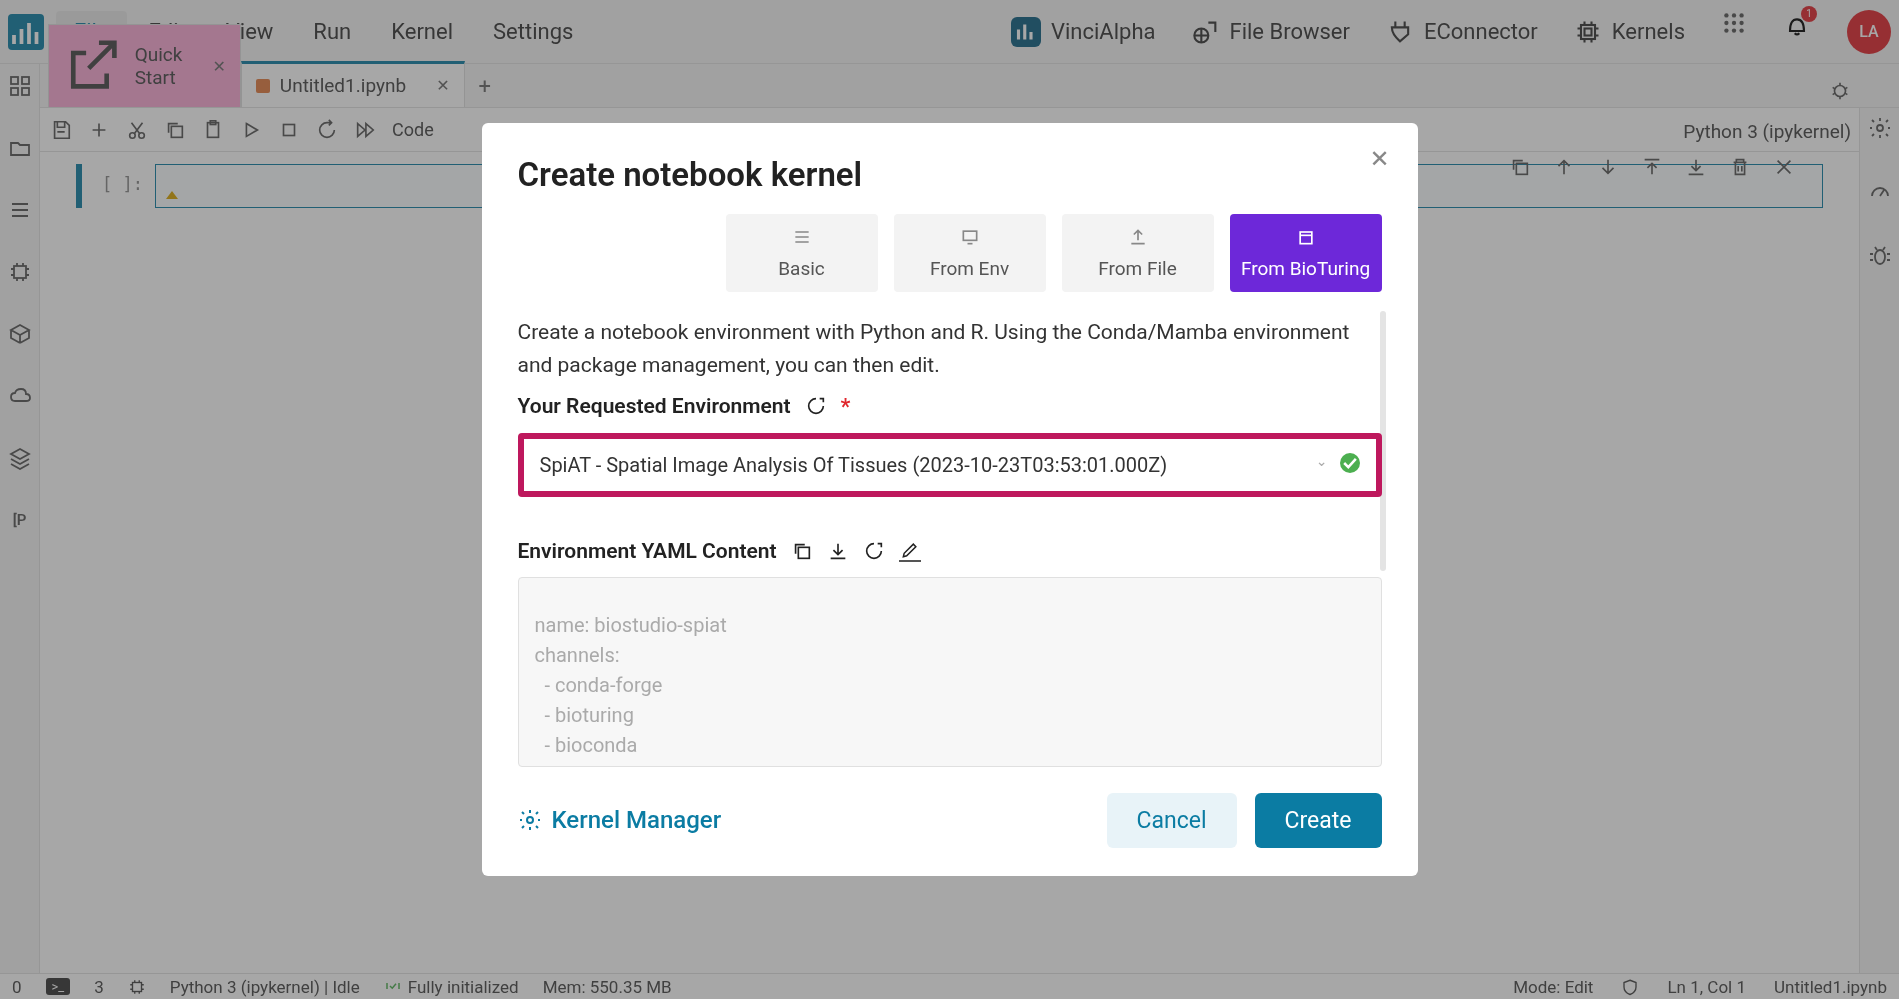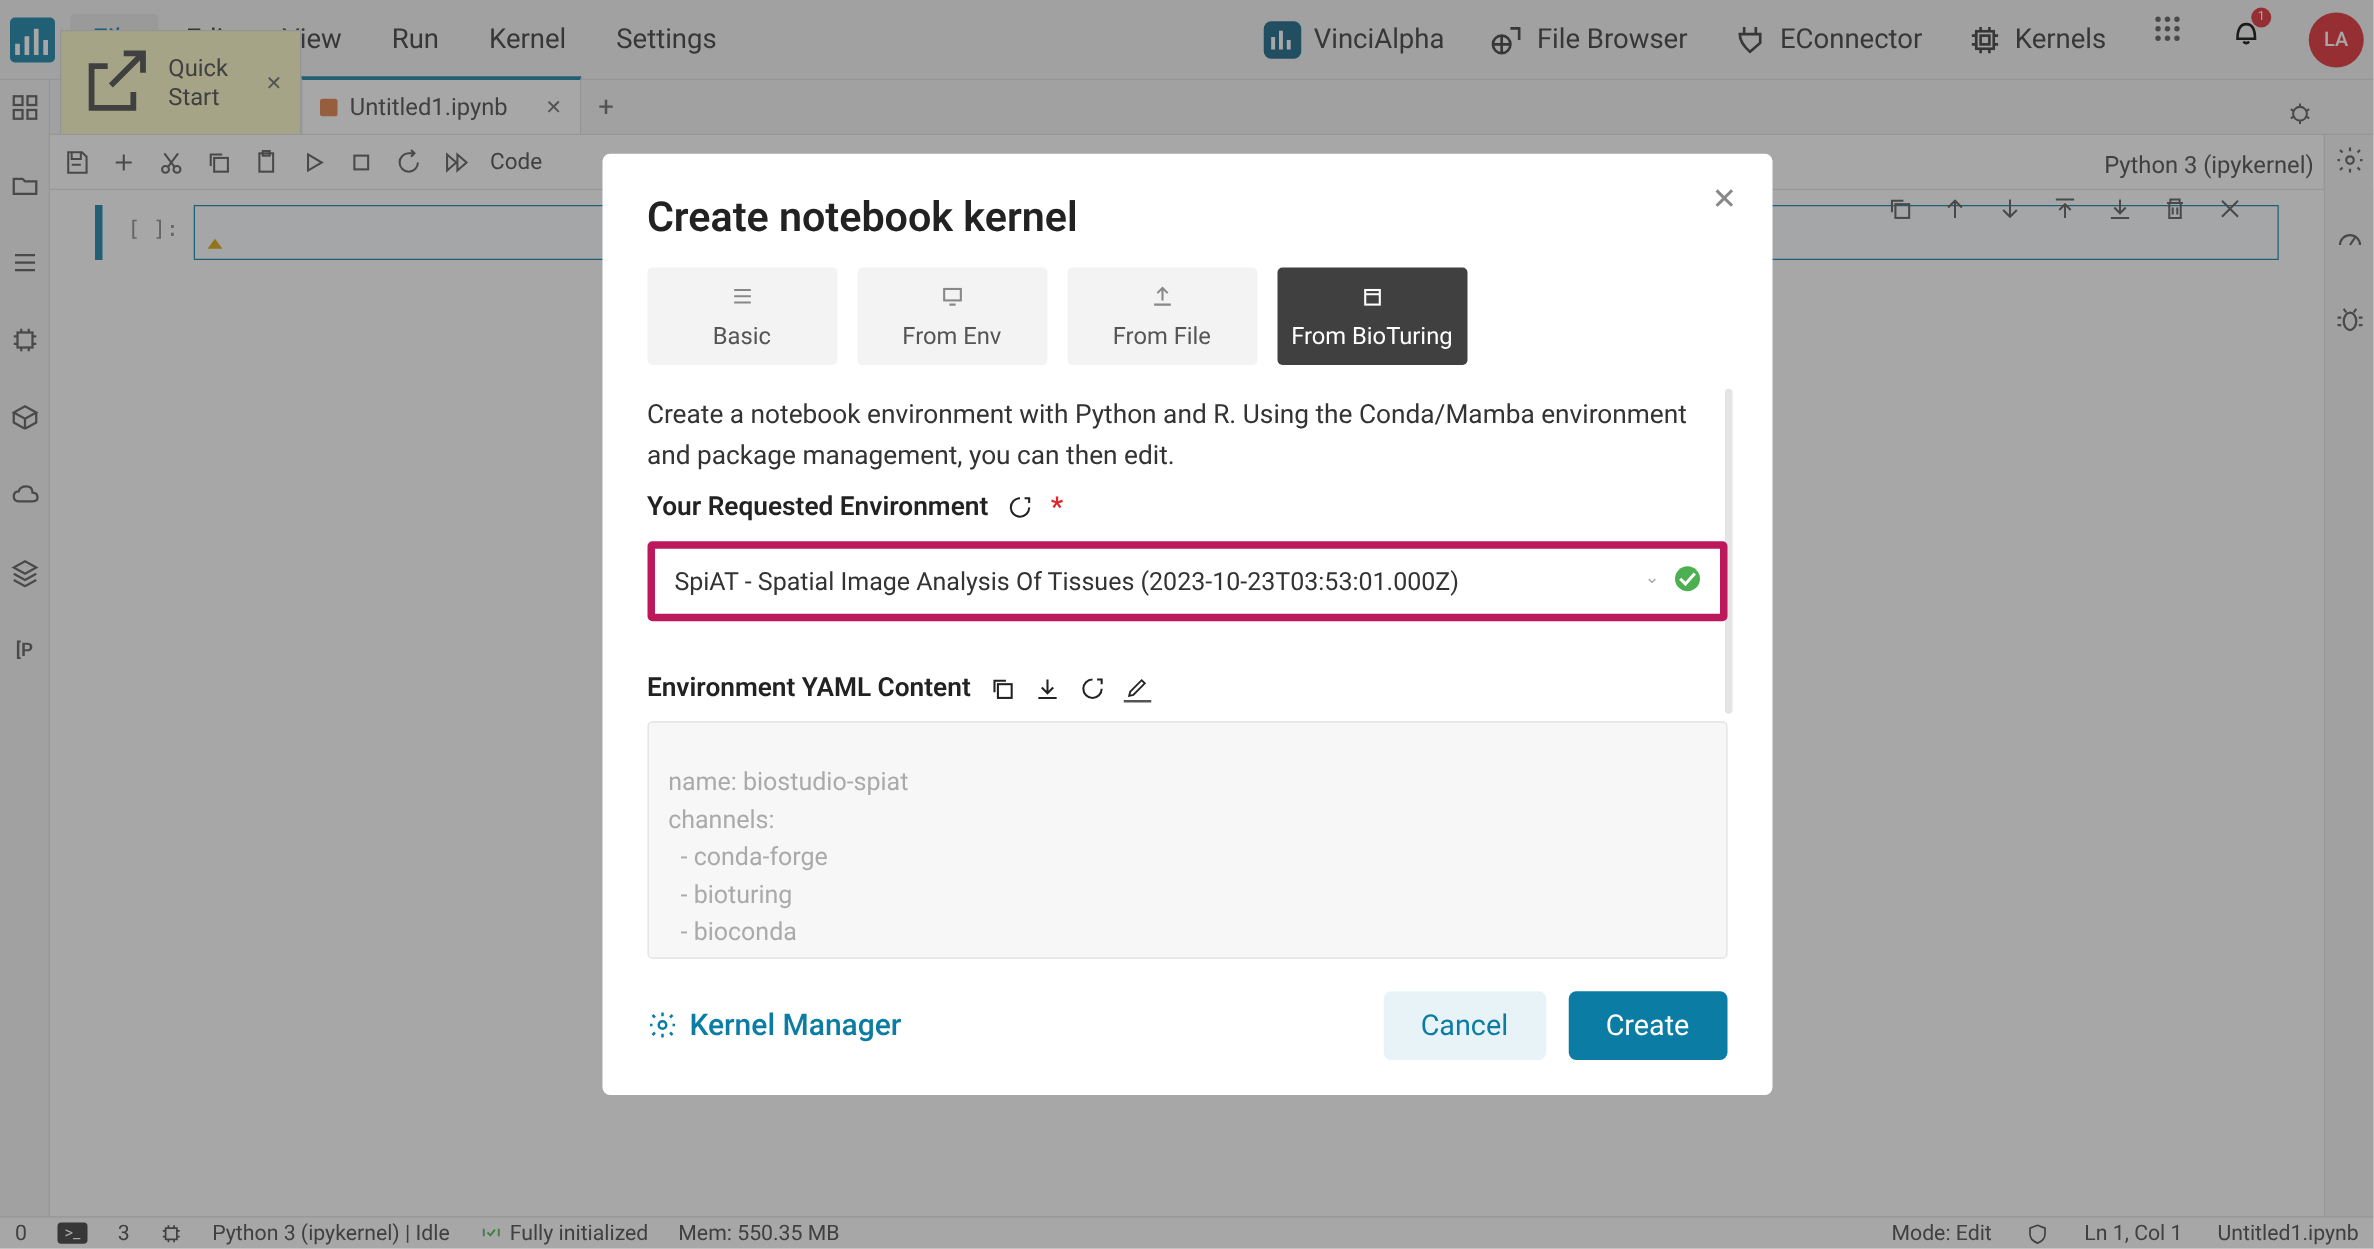--- a/index.html
+++ b/index.html
@@ -15,21 +15,21 @@
 .top-link { display: flex; align-items: center; gap: 10px; font-size: 22px; color: #333; cursor: pointer; }
 .top-link-icon { width: 28px; height: 28px; display: flex; align-items: center; justify-content: center; }
 .vinci-icon { width: 30px; height: 30px; background: #0b5e80; border-radius: 6px; display: flex; align-items: center; justify-content: center; color: white; }
 .apps-grid { width: 26px; height: 26px; }
 .bell-wrap { position: relative; }
 .bell-badge { position: absolute; top: -4px; right: -6px; width: 16px; height: 16px; background: #e0262c; border-radius: 50%; font-size: 10px; color: white; display: flex; align-items: center; justify-content: center; }
 .avatar { width: 44px; height: 44px; border-radius: 50%; background: #e0262c; color: white; display: flex; align-items: center; justify-content: center; font-size: 16px; font-weight: 500; }
 
 
 .tabbar { height: 44px; background: #f5f5f5; display: flex; align-items: flex-end; padding-left: 48px; border-bottom: 1px solid #e0e0e0; }
-.tab { display: flex; align-items: center; gap: 10px; padding: 10px 14px; font-size: 19px; color: #444; border: 1px solid #ddd; border-bottom: none; background: #fef9c3; cursor: pointer; }
+.tab { display: flex; align-items: center; gap: 10px; padding: 10px 14px; font-size: 19px; color: #444; border: 1px solid #ddd; border-bottom: none; background: #f9a8d4; cursor: pointer; }
 .tab.active { border-top: 3px solid #0b7ca3; background: #fff; }
 .tab-close { font-size: 16px; color: #666; cursor: pointer; margin-left: 20px; }
 .tab-add { padding: 8px 14px; font-size: 22px; color: #666; cursor: pointer; }
 
 
 .toolbar { height: 44px; background: #fff; display: flex; align-items: center; padding: 0 48px 0 50px; gap: 16px; border-bottom: 1px solid #e0e0e0; }
 .tool-icon { width: 22px; height: 22px; color: #555; cursor: pointer; display: flex; align-items: center; justify-content: center; }
 .tool-text { font-size: 18px; color: #444; }
 .toolbar-right { margin-left: auto; display: flex; align-items: flex-end; gap: 18px; font-size: 19px; color: #444; flex-direction: column; }
 .kernel-status-circle { width: 18px; height: 18px; border: 2px solid #666; border-radius: 50%; }
@@ -53,23 +53,23 @@
 
 .statusbar { position: absolute; bottom: 0; left: 0; right: 0; height: 26px; background: #fff; border-top: 1px solid #e0e0e0; display: flex; align-items: center; padding: 0 12px; gap: 24px; font-size: 17px; color: #444; }
 .statusbar-right { margin-left: auto; display: flex; gap: 28px; align-items: center; }
 .status-badge { background: #333; color: #fff; border-radius: 3px; padding: 1px 6px; font-size: 13px; }
 
 
 .overlay { position: absolute; inset: 0; background: rgba(60,60,60,0.45); display: flex; align-items: center; justify-content: center; }
 .modal { width: 936px; background: #fff; border-radius: 6px; padding: 32px 36px 28px 36px; position: relative; }
 .modal-title { font-size: 33px; font-weight: 600; color: #222; margin-bottom: 20px; }
 .modal-close { position: absolute; top: 22px; right: 28px; font-size: 24px; color: #888; cursor: pointer; }
-.modal-tabs { display: flex; gap: 16px; margin-bottom: 24px; }
+.modal-tabs { display: flex; gap: 16px; margin-bottom: 24px; justify-content: flex-end; }
 .modal-tab { width: 152px; height: 78px; background: #f3f3f3; border-radius: 4px; display: flex; flex-direction: column; align-items: center; justify-content: center; gap: 10px; cursor: pointer; font-size: 19px; color: #555; }
-.modal-tab.active { background: #404040; color: #fff; }
+.modal-tab.active { background: #6d28d9; color: #fff; }
 .modal-tab-icon { width: 26px; height: 20px; display: flex; align-items: center; justify-content: center; }
 .modal-desc { font-size: 21px; color: #333; line-height: 1.55; margin-bottom: 12px; }
 .modal-section-label { font-size: 21px; font-weight: 600; color: #222; display: flex; align-items: center; gap: 14px; margin-bottom: 14px; }
 .req-asterisk { color: #e0262c; font-size: 22px; }
 .env-select { width: 100%; border: 6px solid #be185d; border-radius: 4px; padding: 14px 16px; font-size: 20px; color: #333; display: flex; margin-bottom: 42px; position: relative; }
 .env-select-chevron { margin-left: auto; color: #aaa; font-size: 14px; }
 .env-check { width: 20px; height: 20px; background: #4caf50; border-radius: 50%; margin-left: 12px; display: flex; align-items: center; justify-content: center; }
 .yaml-area { width: 100%; height: 190px; border: 1px solid #e0e0e0; background: #f7f7f7; border-radius: 4px; padding: 32px 16px; font-size: 20px; color: #aaa; line-height: 1.5; overflow: hidden; white-space: pre; font-family: inherit; }
 .modal-footer { display: flex; align-items: center; margin-top: 26px; }
 .kernel-mgr-link { display: flex; align-items: center; gap: 10px; color: #0b7ca3; font-size: 24px; font-weight: 500; cursor: pointer; }

